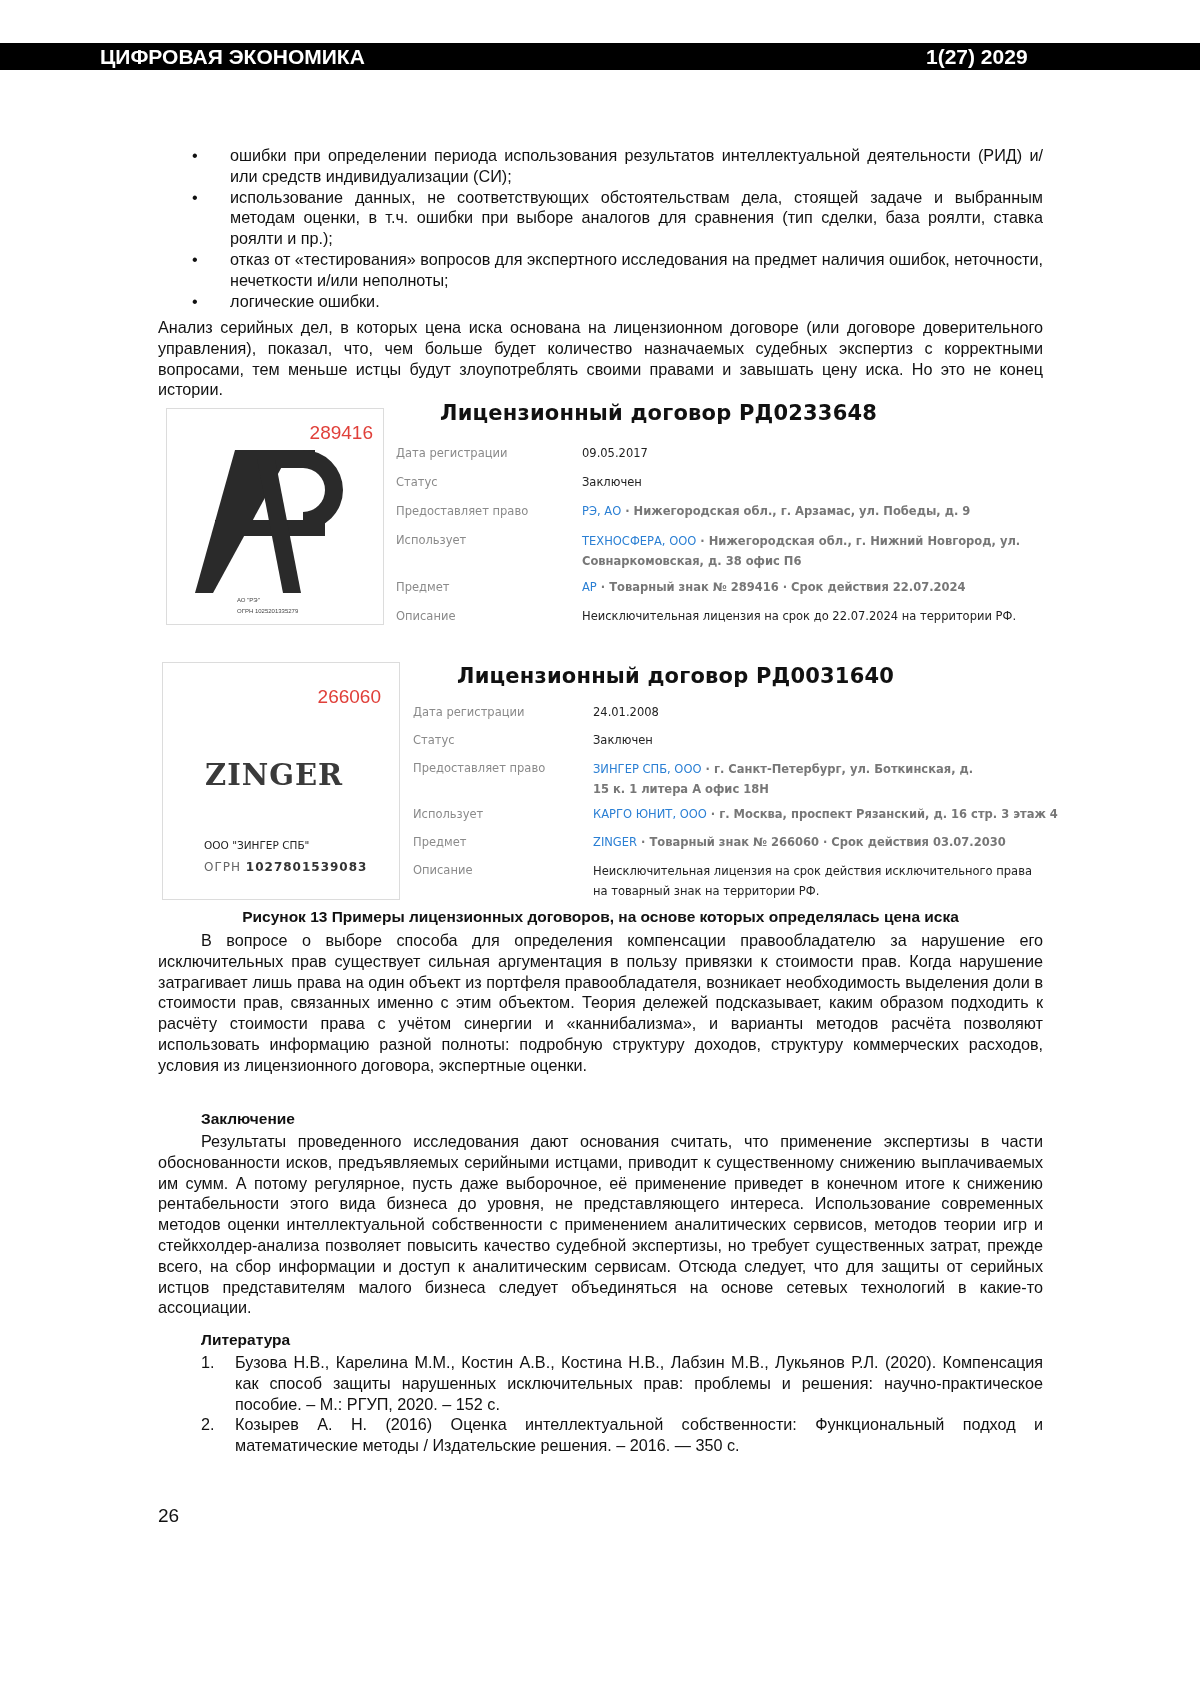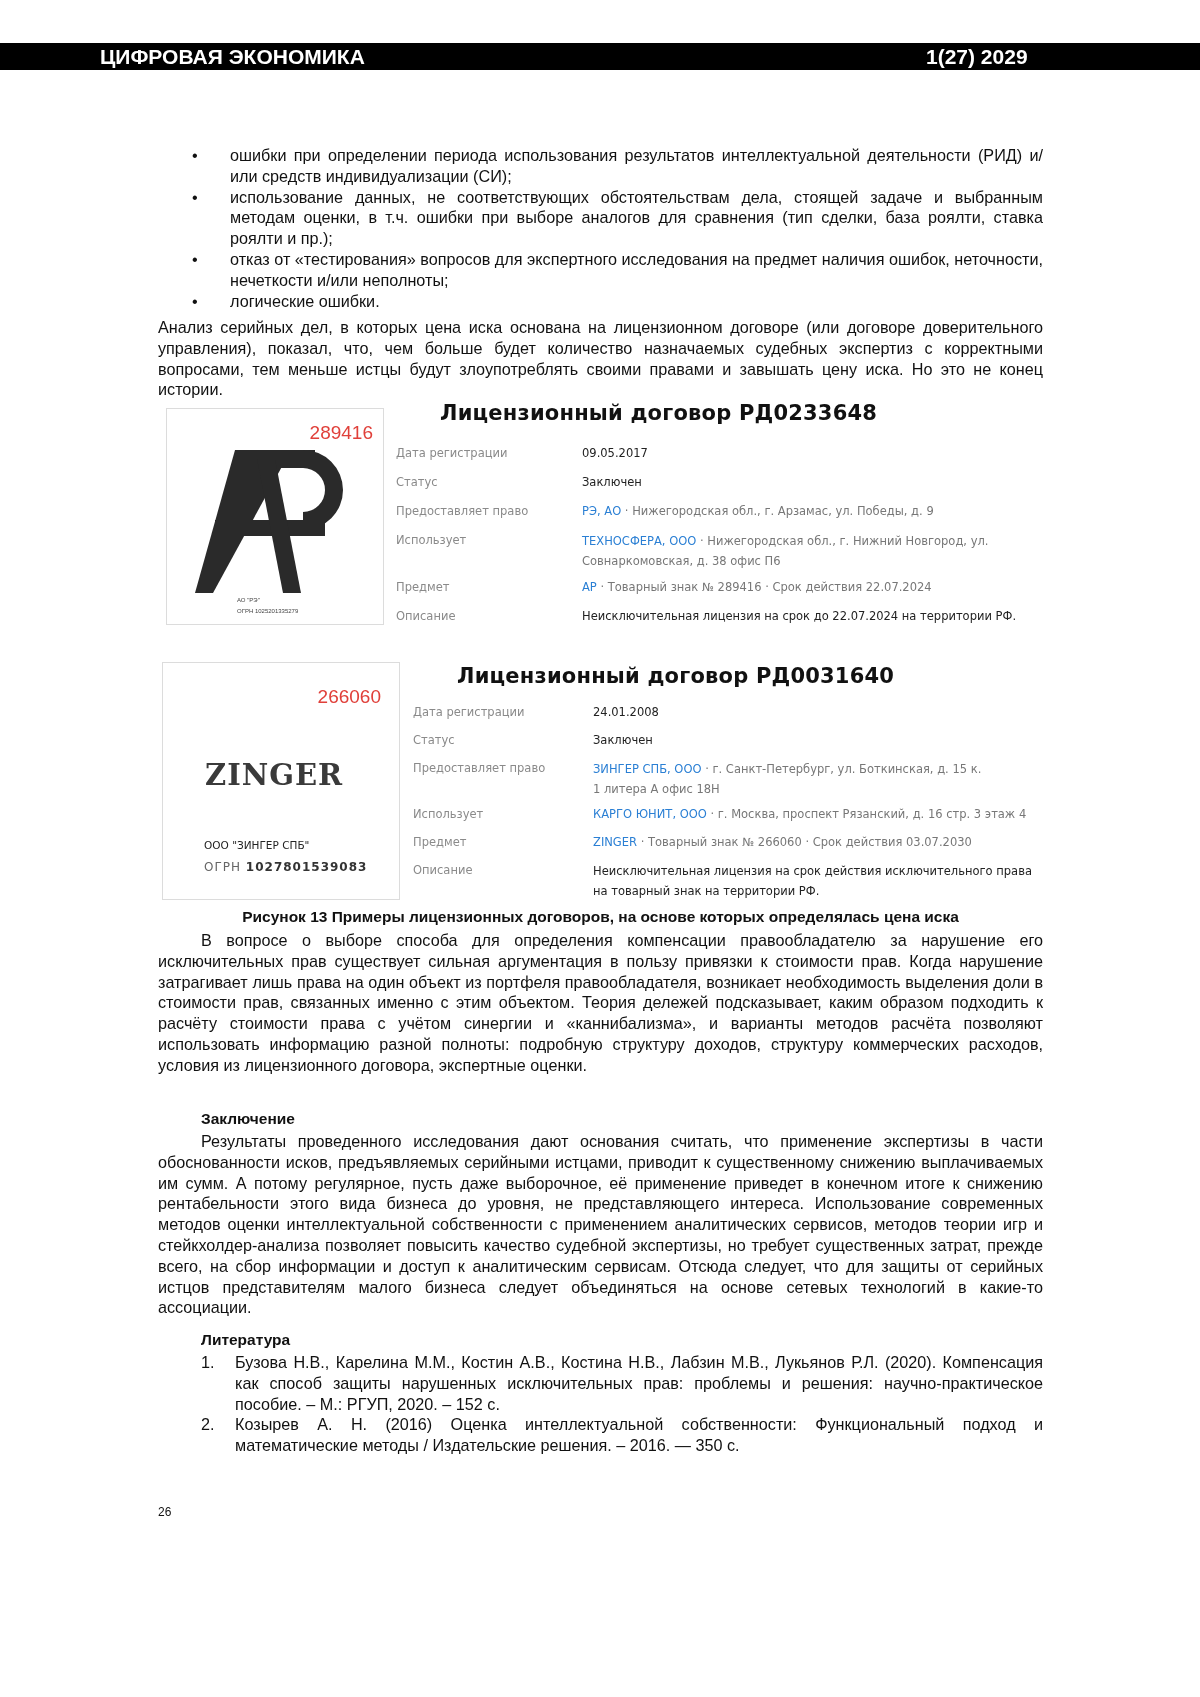--- a/index.html
+++ b/index.html
@@ -25,38 +25,38 @@
   .tm-box { position: absolute; background: #fff; border: 1px solid #dcdcdc; }
   .tm-num { position: absolute; color: #e0403a; font-size: 19px; }
   .ap-logo { position: absolute; }
   .tm-owner { position: absolute; font-size: 6px; color: #444; }
   .lic-title { position: absolute; font-family: "DejaVu Sans", sans-serif; font-weight: bold;
                font-size: 21px; color: #111; letter-spacing: 0.2px; margin-left: 44px; }
   .lic-row { position: absolute; font-family: "DejaVu Sans", sans-serif; font-size: 11.5px; line-height: 18px; }
   .lic-label { position: absolute; left: 0; color: #8a8a8a; white-space: nowrap; }
   .lic-value { position: absolute; color: #222; }
   .lic-value .link { color: #2a7fd4; }
-  .lic-value .muted { color: #777; }
+  .lic-value .muted { color: #777; font-weight: bold; }
 
   .zinger-logo { position: absolute; font-family: "DejaVu Serif", serif; font-weight: bold;
                  font-size: 29px; color: #3a3a3a; letter-spacing: 1px; }
   .zinger-owner { position: absolute; font-family: "DejaVu Sans", sans-serif; font-size: 10.5px; color: #222; }
   .zinger-ogrn { position: absolute; font-family: "DejaVu Sans", sans-serif; font-size: 12px; color: #666; letter-spacing: 1px; }
   .zinger-ogrn b { color: #333; }
 
   .caption { position: absolute; left: 158px; width: 885px; top: 908px; text-align: center;
              font-weight: bold; font-size: 15.5px; }
   .heading { position: absolute; left: 201px; font-weight: bold; font-size: 15.5px; }
 
   .refs { position: absolute; left: 158px; top: 1352px; width: 885px; margin: 0; padding: 0;
           list-style: none; font-size: 16.2px; line-height: 20.8px; }
   .refs li { position: relative; padding-left: 77px; text-align: justify; }
   .refs li .num { position: absolute; left: 43px; top: 0; }
 
-  .page-num { position: absolute; left: 158px; top: 1505px; font-size: 12px; }
+  .page-num { position: absolute; left: 158px; top: 1505px; font-size: 19px; }
 </style>
 </head>
 <body>
 
 <div class="header-bar">
   <span class="journal">ЦИФРОВАЯ ЭКОНОМИКА</span>
   <span class="issue">1(27) 2029</span>
 </div>
 
 <ul class="bullets">

